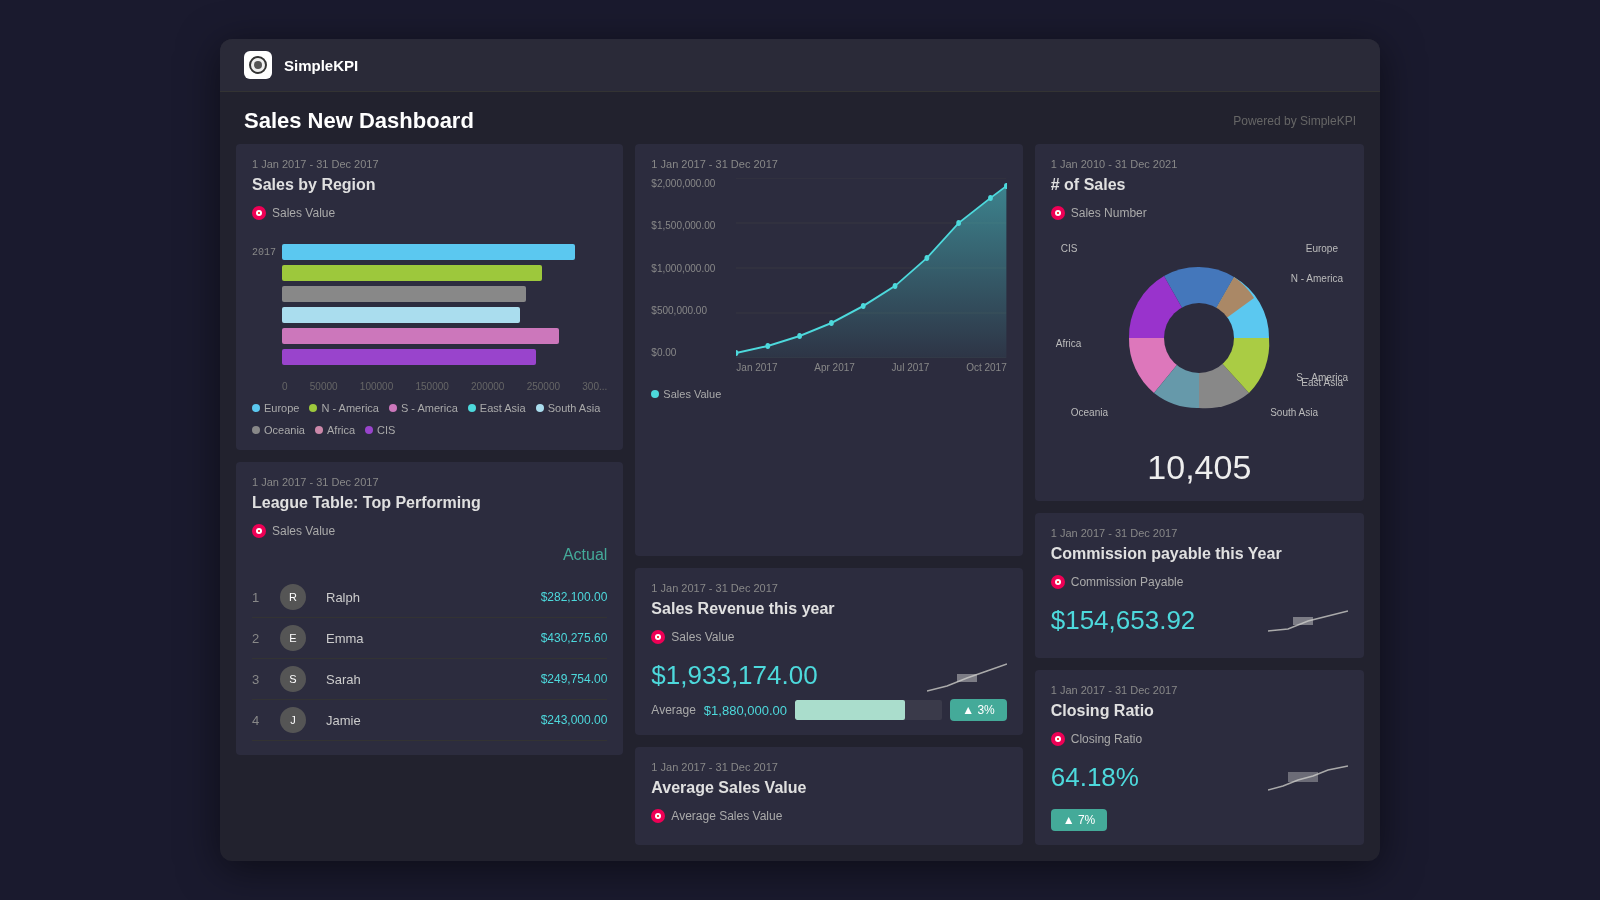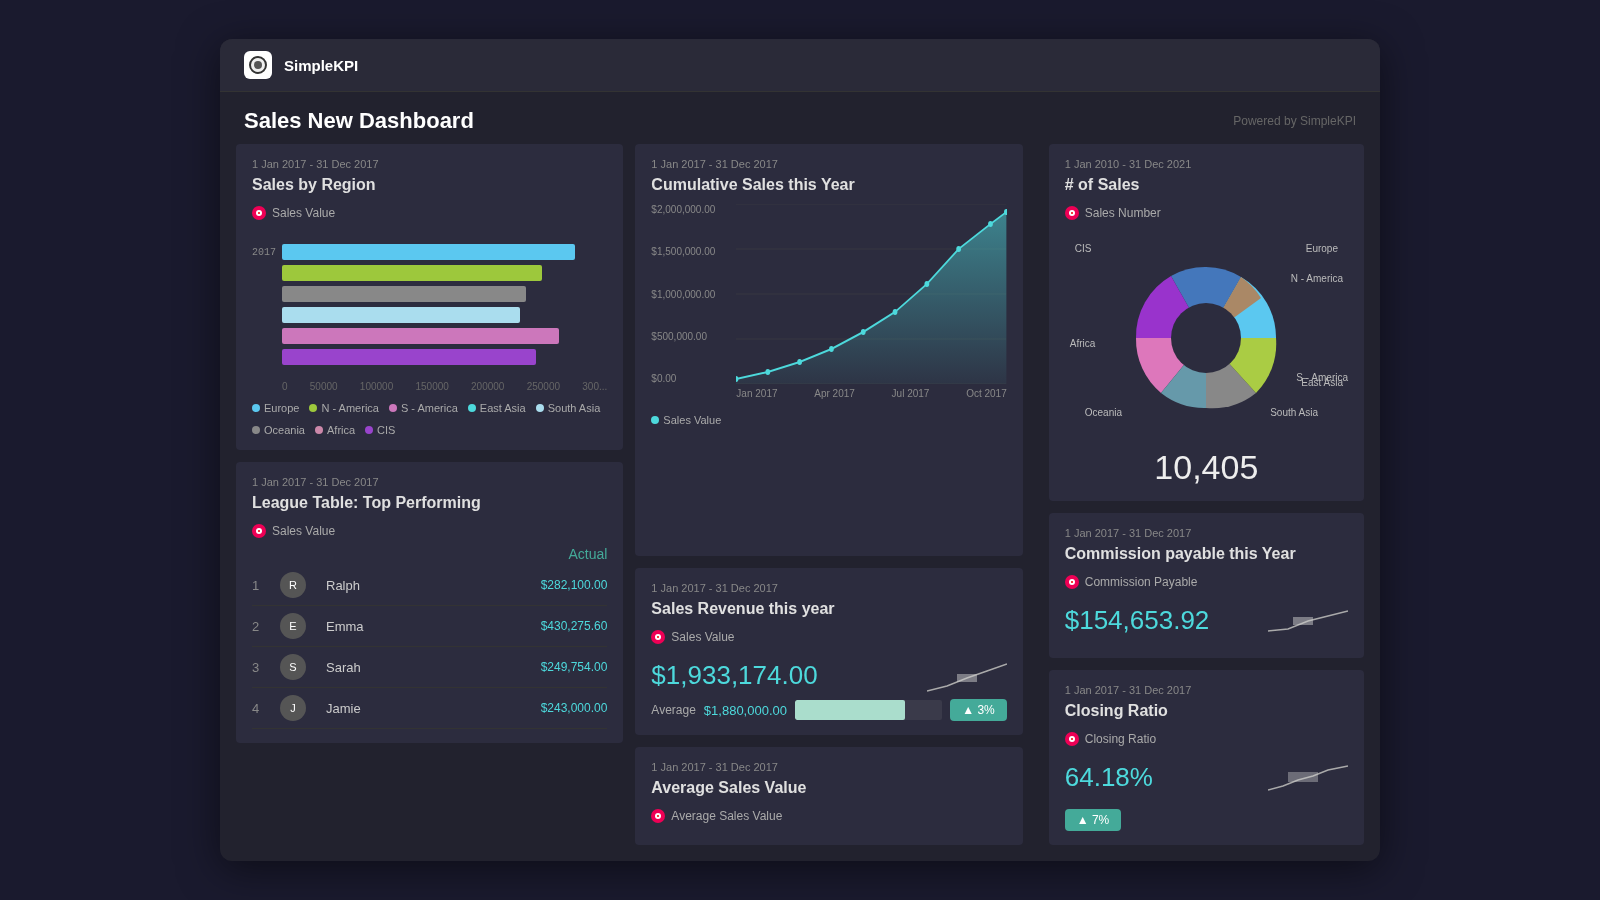--- a/index.html
+++ b/index.html
@@ -91,21 +91,21 @@
     .target-row { display: flex; align-items: center; gap: 8px; font-size: 12px; color: #aaa; }
     .target-val { color: #4dd9dc; font-size: 13px; }
     .badge-green { background: #4a9; color: #fff; font-size: 12px; padding: 4px 12px; border-radius: 4px; display: flex; align-items: center; gap: 4px; }
     .mini-chart { width: 80px; height: 40px; }
     
     .league-row { display: flex; align-items: center; padding: 7px 0; border-bottom: 1px solid #333; font-size: 13px; }
     .league-rank { width: 20px; color: #888; }
     .avatar { width: 26px; height: 26px; border-radius: 50%; background: #555; margin: 0 8px; display: flex; align-items: center; justify-content: center; font-size: 11px; color: #fff; overflow: hidden; }
     .league-name { flex: 1; color: #ccc; margin-left: 12px; }
     .league-val { color: #4dd9dc; font-size: 12px; }
-    .actual-label { text-align: right; font-size: 14px; color: #4a9; margin-bottom: 3px; }
+    .actual-label { text-align: right; font-size: 16px; color: #4a9; margin-bottom: 13px; }
     
     .closing-val { font-size: 26px; color: #4dd9dc; font-weight: 400; margin: 8px 0; }
   </style>
 </head>
 <body>
 
 <div class="app-container">
 
   <div class="header">
     <div class="logo-icon">
@@ -260,21 +260,20 @@
             <span class="league-val">$243,000.00</span>
           </div>
         </div>
       </div>
     </div>
 
     <div style="display:flex; flex-direction:column; gap:12px;">
 
       <div class="card" style="flex:1.2;">
         <div class="card-date">1 Jan 2017 - 31 Dec 2017</div>
-        <div class="card-title">Cumulative Sales this Year</div>
         <div class="line-chart-wrap" style="height:200px;">
           <div class="y-labels">
             <span>$2,000,000.00</span>
             <span>$1,500,000.00</span>
             <span>$1,000,000.00</span>
             <span>$500,000.00</span>
             <span>$0.00</span>
           </div>
           <div class="chart-area" style="height:180px;">
             <svg width="100%" height="180" viewBox="0 0 340 180" preserveAspectRatio="none">
@@ -359,21 +358,21 @@
             <svg width="10" height="10" viewBox="0 0 10 10">
                 <circle cx="5" cy="5" r="3" fill="#fff"></circle>
                 <circle cx="5" cy="5" r="1" fill="#e00"></circle>
               </svg>
           </div>
           <span>Average Sales Value</span>
         </div>
       </div>
     </div>
 
-    <div style="display:flex; flex-direction:column; gap:12px;margin-left:14px;">
+    <div style="display:flex; flex-direction:column; gap:12px;">
 
       <div class="card" style="flex:1.5;">
         <div class="card-date">1 Jan 2010 - 31 Dec 2021</div>
         <div class="card-title"># of Sales</div>
         <div class="metric-icon">
           <div class="icon-dot red">
             <svg width="10" height="10" viewBox="0 0 10 10">
                 <circle cx="5" cy="5" r="3" fill="#fff"></circle>
                 <circle cx="5" cy="5" r="1" fill="#e00"></circle>
               </svg>

